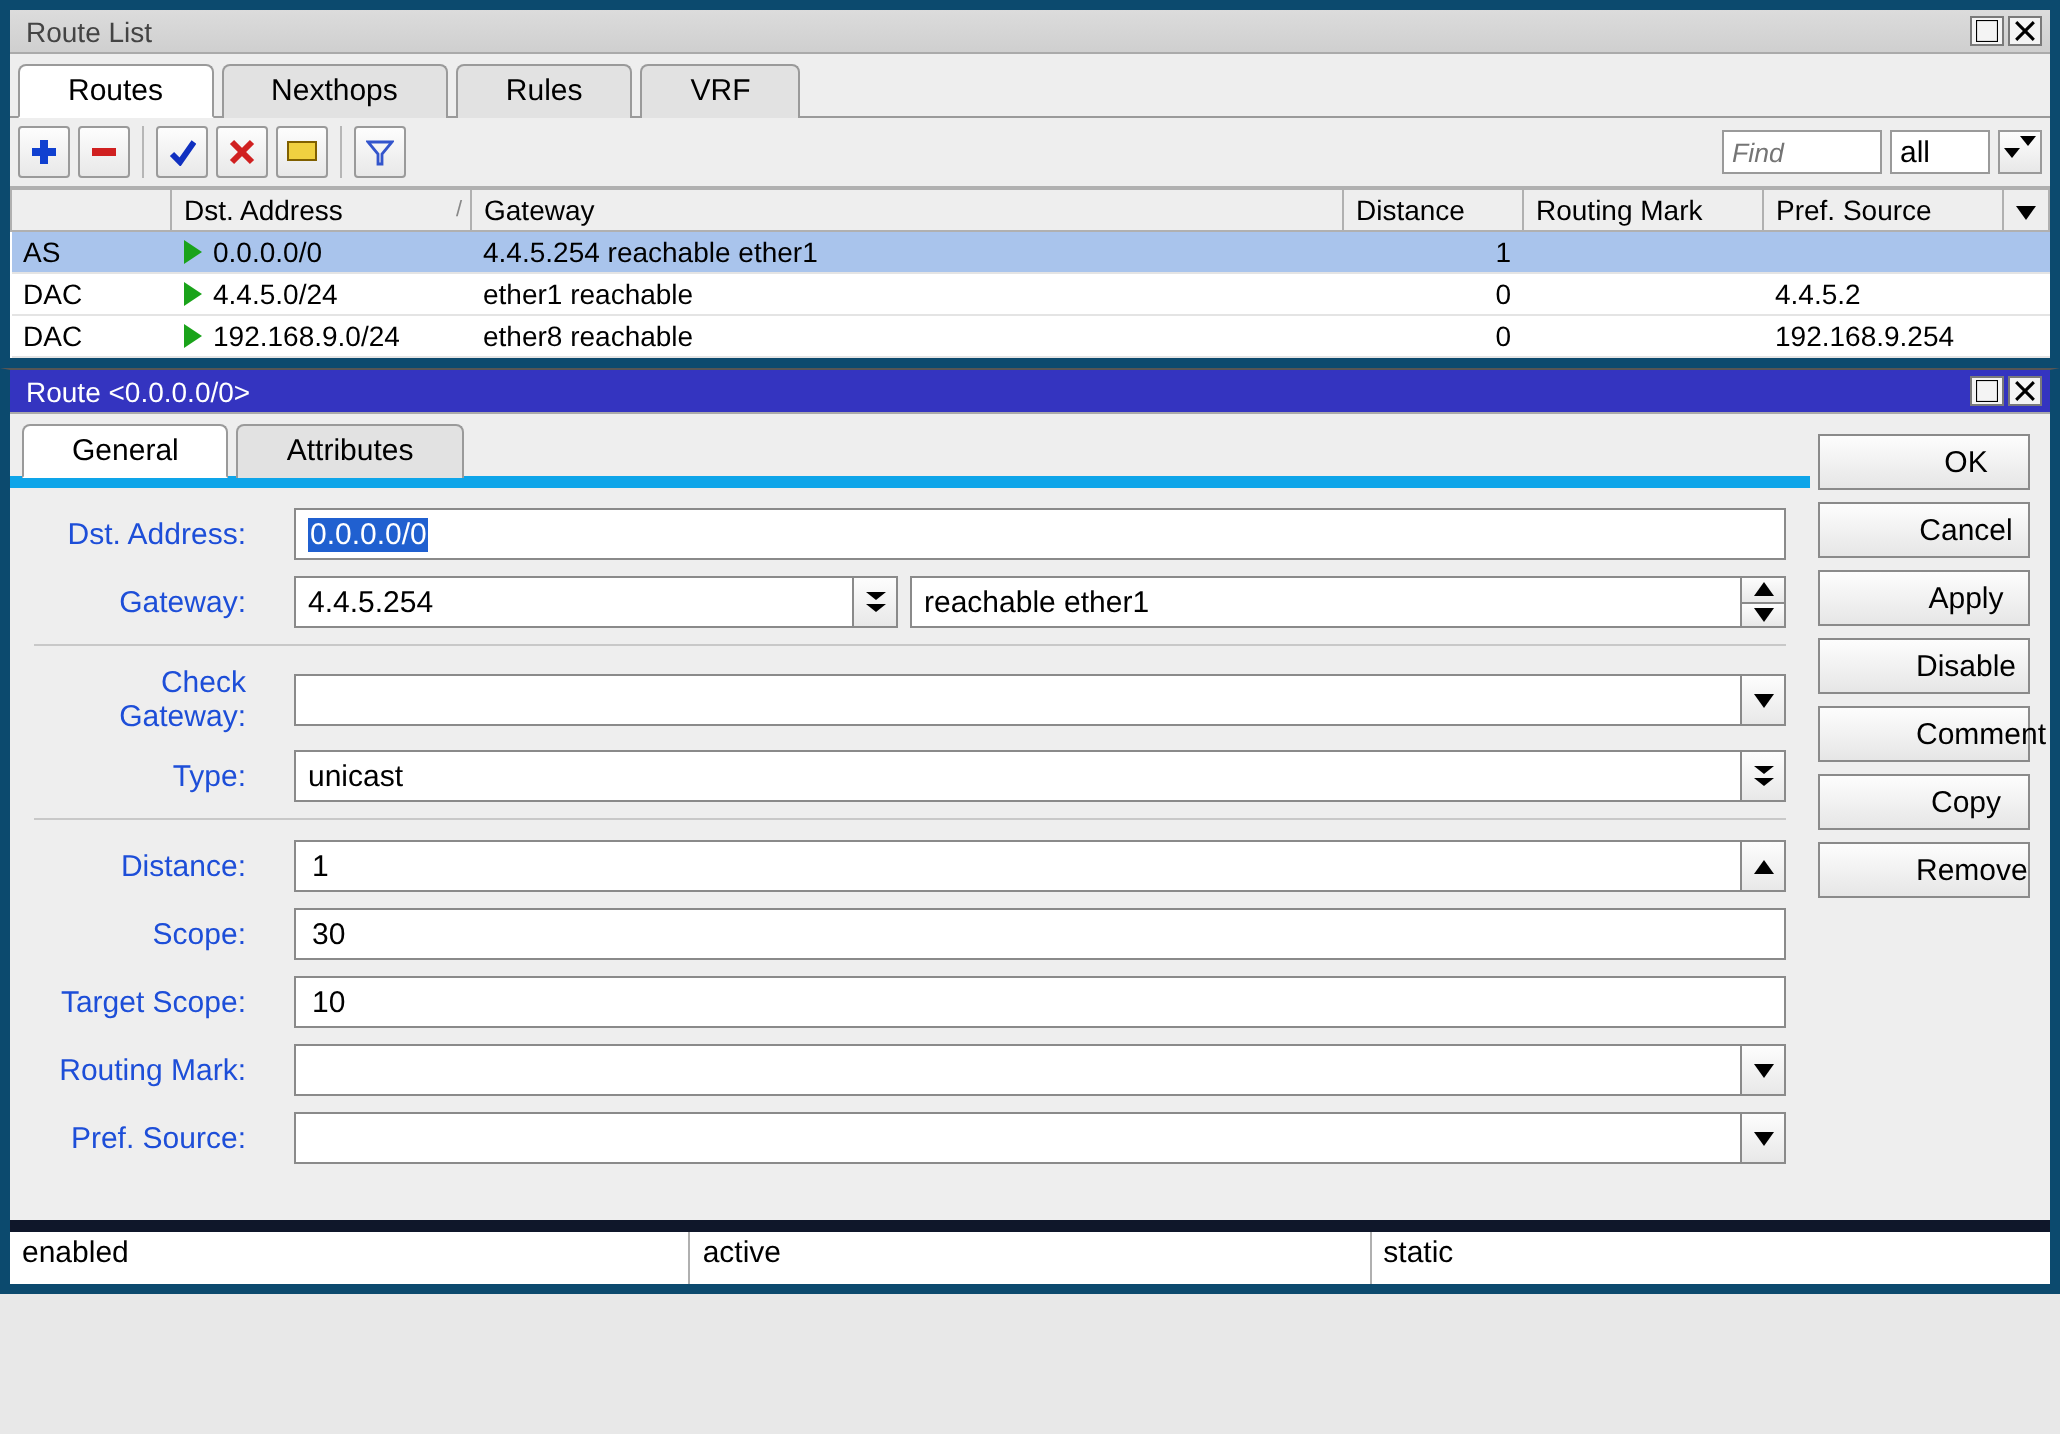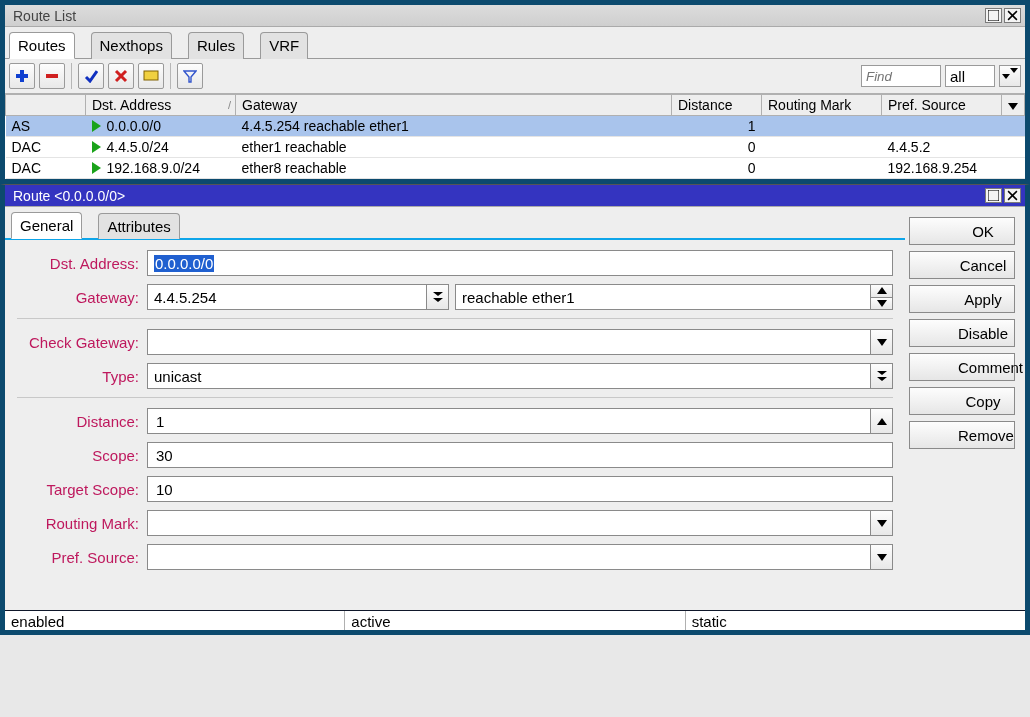--- a/index.html
+++ b/index.html
@@ -38,24 +38,24 @@
   }
   .winbtn svg { width: 11px; height: 11px; }
 
   .tabbar {
     display: flex;
     border-bottom: 1px solid #9a9a9a;
     padding: 4px 4px 0 4px;
     background: #eee;
   }
   .tab {
-    padding: 4px 8px;
+    padding: 4px 24px;
     border: 1px solid #9a9a9a;
     border-bottom: none;
-    margin-right: 16px;
+    margin-right: 4px;
     background: #e2e2e2;
     cursor: pointer;
     position: relative;
     top: 1px;
     border-radius: 4px 4px 0 0;
   }
   .tab.active {
     background: #fff;
     border-bottom: 1px solid #fff;
   }
@@ -135,31 +135,30 @@
     color: #fff;
   }
   .detail .titlebar .winbtn { color:#000; }
   .detail-body {
     display: flex;
     background: #eee;
     position: relative;
   }
   .form-tabs {
     display:flex;
-    border-bottom:2px solid #0ea5e9;
+    border-bottom:6px solid #0ea5e9;
     padding: 4px 6px 0 6px;
-    align-items: flex-end;
   }
   .form-tabs .tab { font-size: 15px; }
   .form-area {
     flex: 1;
     padding: 10px 12px 20px 12px;
   }
   .form-row { display:flex; align-items:center; margin-bottom: 8px; }
-  .form-row label { width: 130px; text-align: right; padding-right: 8px; color:#be185d; }
+  .form-row label { width: 130px; text-align: right; padding-right: 24px; color:#1d4ed8; }
   .form-row .field {
     flex: 1;
     height: 26px;
     border: 1px solid #8a8a8a;
     background: #fff;
     padding: 2px 6px;
     display: flex; align-items:center;
   }
   .field input {
     border:none; outline:none; width:100%;
@@ -189,24 +188,23 @@
     height: 28px;
     border: 1px solid #8a8a8a;
     background: linear-gradient(#fdfdfd,#e6e6e6);
     font: inherit;
     cursor: pointer;
     padding-left: 48px;
   }
 
   .statusbar {
     display:flex;
-    border-top:1px solid #0f172a;
+    border-top:6px solid #0f172a;
     background:#fff;
-    height:20px;
-    margin-top:12px;
+    height:32px;
   }
   .status-cell { flex:1; padding:2px 6px; border-right:1px solid #b0b0b0; }
 
   
   .tri { width:0;height:0;display:inline-block; }
   .tri-down { border-left:5px solid transparent; border-right:5px solid transparent; border-top:7px solid #000; }
   .tri-up   { border-left:5px solid transparent; border-right:5px solid transparent; border-bottom:7px solid #000; }
   .tri-updown { display:inline-flex; flex-direction:column; gap:2px; align-items:center;}
 </style>
 </head>

